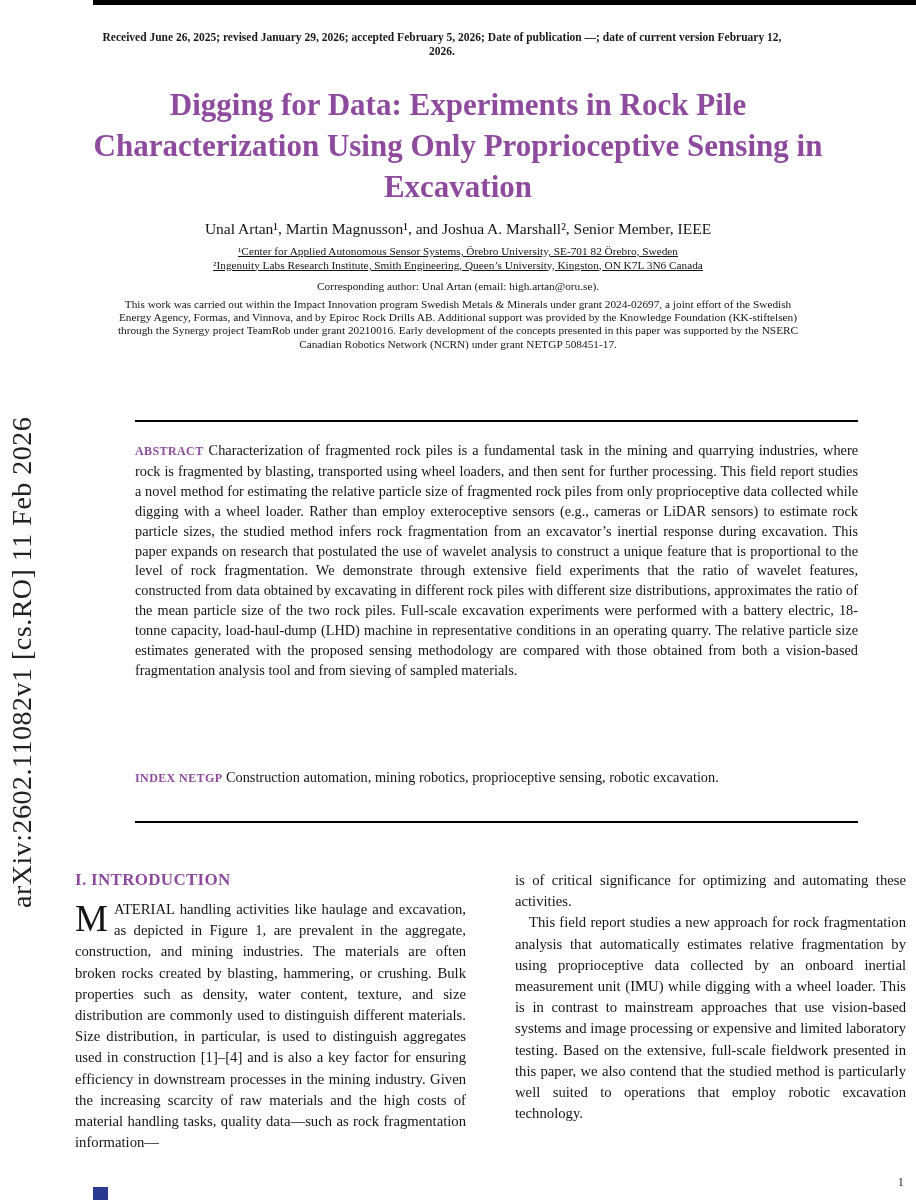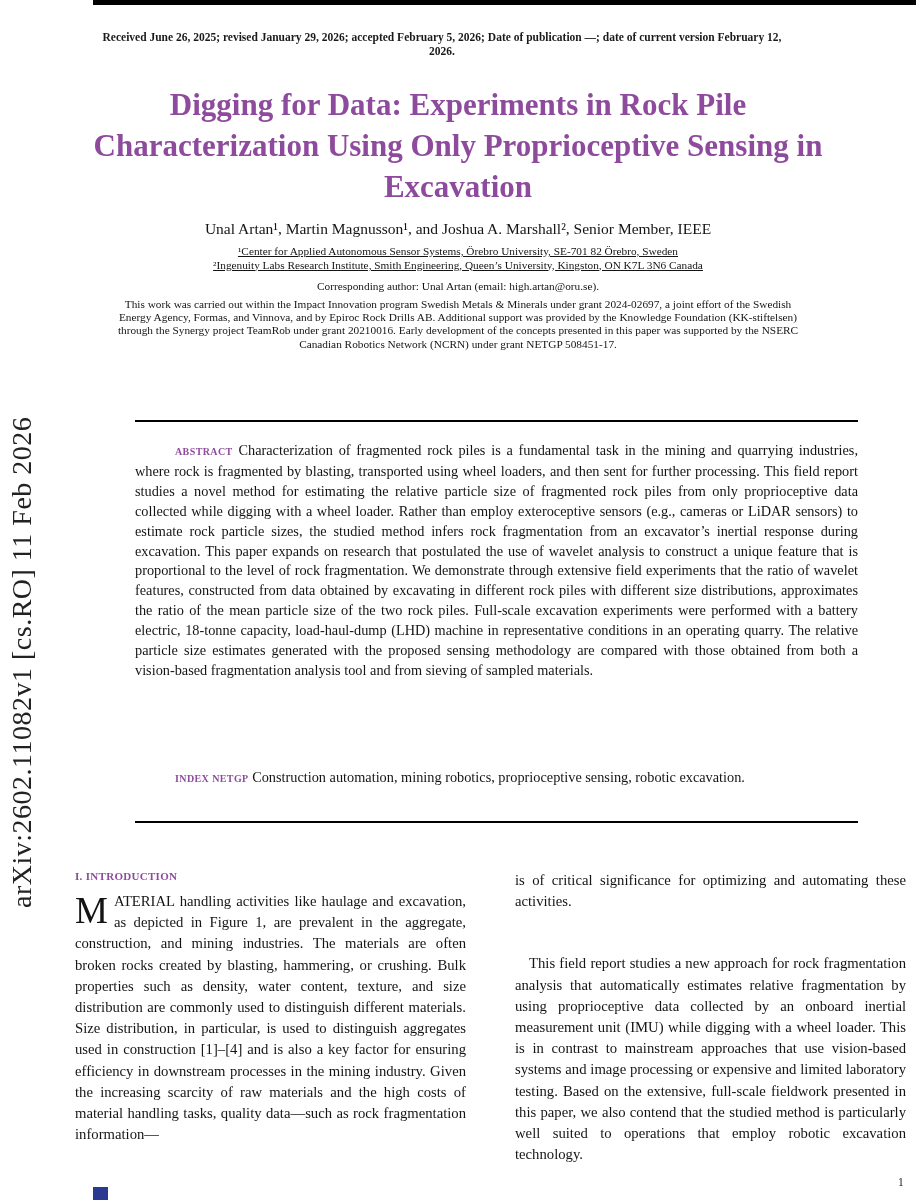--- a/index.html
+++ b/index.html
@@ -44,40 +44,39 @@
   }
   .rule { position:absolute; left:135px; width:723px; height:2px; background:#000; }
   .rule-top { top:420px; }
   .rule-bottom { top:821px; }
   .abstract {
     position:absolute; top:441px; left:135px; width:723px;
     font-size:14.3px; line-height:19.9px; text-align:justify;
   }
   .label {
     color:var(--accent,#8e4a9d); font-weight:700; letter-spacing:0.4px;
-    font-size:10px;
-    margin-left:40px;
+    font-size:12px;
   }
   .index-terms {
     position:absolute; top:768px; left:135px; width:723px;
     font-size:14.3px; line-height:19.9px; text-align:justify;
   }
   .columns {
     position:absolute; top:870px; left:75px; width:831px;
     display:flex; justify-content:space-between;
   }
   .col { width:391px; }
   .section-heading {
-    color:var(--accent,#8e4a9d); font-size:11px; font-weight:600;
+    color:var(--accent,#8e4a9d); font-size:17px; font-weight:600;
     letter-spacing:0.3px; margin-bottom:9px;
   }
   .para {
     font-size:14.7px; line-height:21.2px; text-align:justify;
   }
-  .para.indent { text-indent:14px;margin-top:41px; }
+  .para.indent { text-indent:14px; }
   .dropcap {
     float:left; font-size:37px; line-height:35px; padding:2px 6px 0 0;
   }
   .page-number {
     position:absolute; top:1176px; left:898px; font-size:11.5px; color:#1a1a1a;
   }
   .footer-accent {
     position:absolute; left:93px; top:1187px; width:15px; height:13px;
     background:var(--footer_accent,#2b3990);
   }

